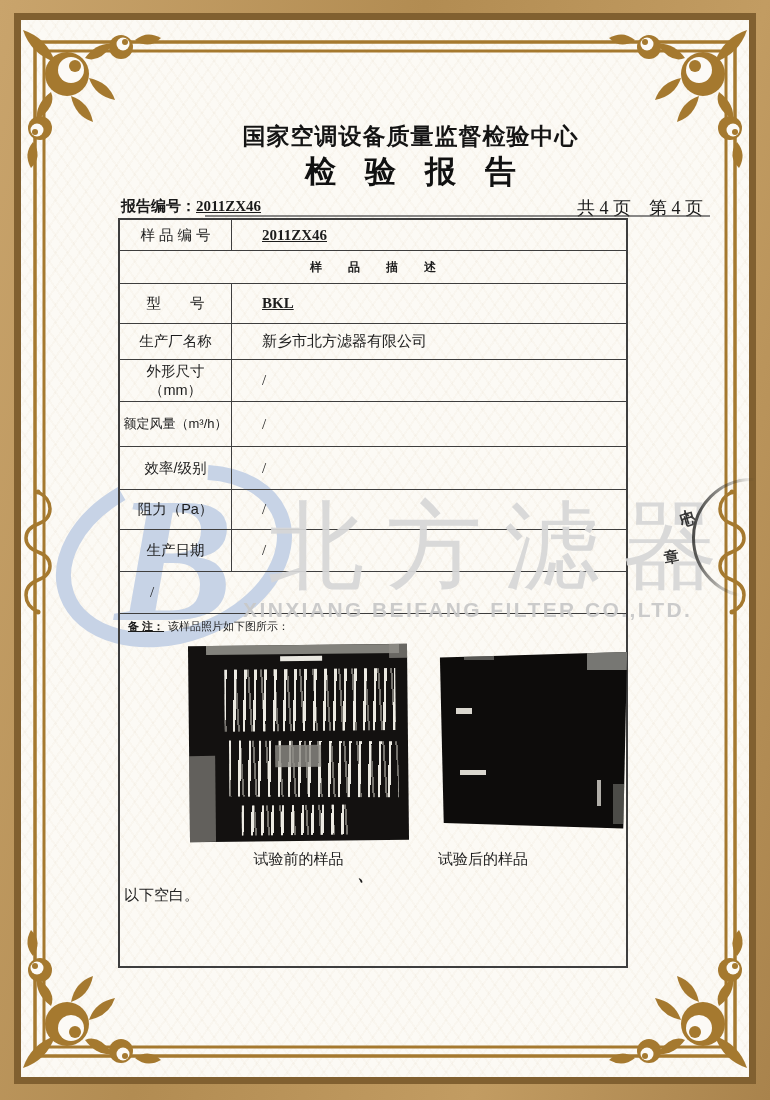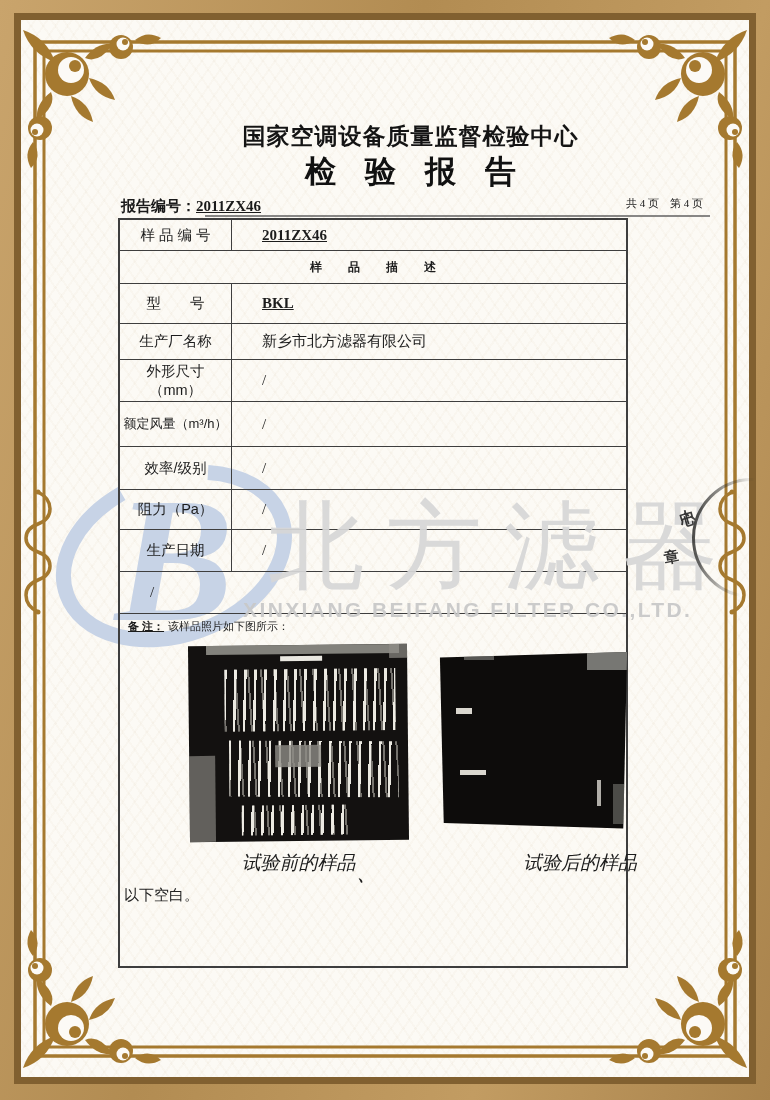--- a/index.html
+++ b/index.html
@@ -18,21 +18,21 @@
   .wm-cn{position:absolute;left:268px;top:498px;z-index:4;font-size:96px;line-height:1;
     font-weight:400;letter-spacing:22px;white-space:nowrap;color:#d7d7d7;opacity:.92;}
   .wm-en{position:absolute;left:243px;top:598px;z-index:4;font-size:21px;font-weight:700;
     letter-spacing:2.4px;white-space:nowrap;color:#c9c9c9;opacity:.95;}
   
   .hdr-center{position:absolute;left:118px;top:121px;width:585px;z-index:3;text-align:center;
     font-size:23px;font-weight:700;letter-spacing:1px;color:#141414;}
   .hdr-title{position:absolute;left:118px;top:151px;width:585px;z-index:3;text-align:center;
     font-size:31px;font-weight:700;letter-spacing:29px;text-indent:29px;color:#111;}
   .report-no{position:absolute;left:121px;top:197px;z-index:3;font-size:15px;font-weight:600;color:#1a1a1a;}
-  .page-info{position:absolute;right:67px;top:196px;z-index:3;font-size:11px;color:#1a1a1a;}
+  .page-info{position:absolute;right:67px;top:196px;z-index:3;font-size:18px;color:#1a1a1a;}
   .hdr-underline{position:absolute;left:205px;top:215px;width:505px;height:1.5px;background:#4a4a4a;opacity:.65;z-index:3;}
   .serif{font-family:"Liberation Serif","DejaVu Serif",serif;}
   .bold{font-weight:600;text-decoration:underline;}
   
   .report-table{position:absolute;left:118px;top:218px;width:510px;height:750px;z-index:3;
     box-sizing:border-box;border:2px solid #3e3e3e;display:flex;flex-direction:column;color:#1c1c1c;}
   .trow{display:flex;border-bottom:1.6px solid #3e3e3e;flex:none;box-sizing:border-box;}
   .tlabel{width:112px;flex:none;border-right:1.6px solid #3e3e3e;display:flex;align-items:center;
     justify-content:center;font-size:14.5px;text-align:center;padding:0 2px;box-sizing:border-box;}
   .tlabel.small{font-size:13px;}
@@ -60,23 +60,23 @@
   .photo-right{left:318px;top:38px;width:191px;height:180px;background:#0d0c0b;
     clip-path:polygon(1% 3%,99% 0%,97% 98%,3% 95%);}
   .pr-g{position:absolute;background:#8b8b86;}
   .pr-g.g1{right:0;top:0;width:42px;height:18px;opacity:.85;}
   .pr-g.g2{left:26px;top:0;width:30px;height:8px;opacity:.6;}
   .pr-g.g3{right:2px;bottom:8px;width:14px;height:40px;opacity:.5;}
   .pr-s{position:absolute;background:#d9d7cf;}
   .pr-s.s1{left:18px;top:56px;width:16px;height:6px;}
   .pr-s.s2{left:22px;top:118px;width:26px;height:5px;}
   .pr-s.s3{right:28px;bottom:26px;width:4px;height:26px;opacity:.8;}
-  .cap{position:absolute;top:236px;font-size:19px;color:#1c1c1c;font-style:italic;}
+  .cap{position:absolute;top:236px;font-size:15px;color:#1c1c1c;}
   .cap-left{left:69px;width:219px;text-align:center;}
-  .cap-right{left:326px;width:191px;text-align:right;}
+  .cap-right{left:318px;width:191px;text-align:left;}
   .ink-mark{position:absolute;left:238px;top:250px;font-size:17px;font-weight:700;transform:rotate(8deg);}
   .blank-note{position:absolute;left:4px;top:272px;font-size:15px;color:#222;}
   
   .stamp{position:absolute;left:640px;top:462px;width:130px;height:160px;z-index:5;
     -webkit-mask-image:linear-gradient(97deg,rgba(0,0,0,.92) 38%,rgba(0,0,0,.45) 58%,transparent 78%);
     mask-image:linear-gradient(97deg,rgba(0,0,0,.92) 38%,rgba(0,0,0,.45) 58%,transparent 78%);}
   .stamp-circle{position:absolute;left:52px;top:16px;width:120px;height:120px;box-sizing:border-box;
     border:3.5px solid #2b2b29;border-radius:50%;}
   .stamp-t1{position:absolute;left:32px;top:36px;font-size:15px;font-weight:700;color:#262626;
     transform:rotate(-16deg);letter-spacing:1px;writing-mode:vertical-rl;}

